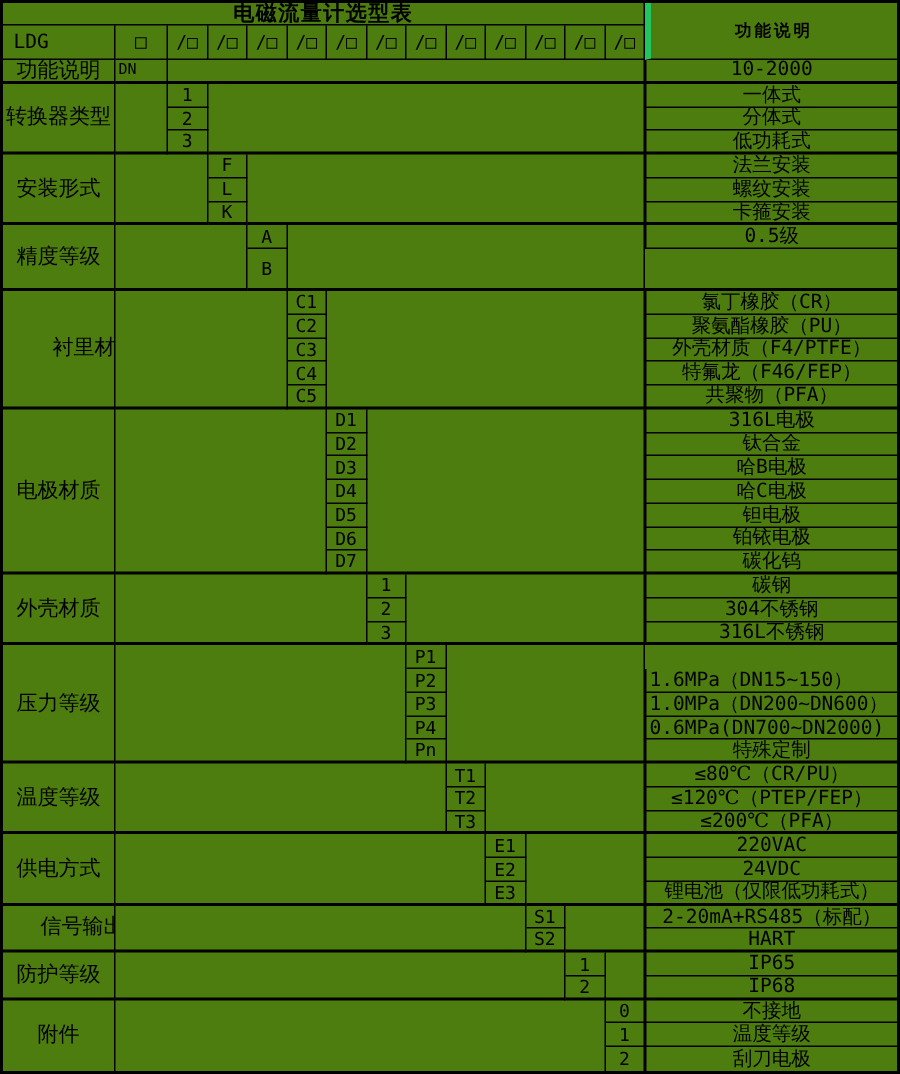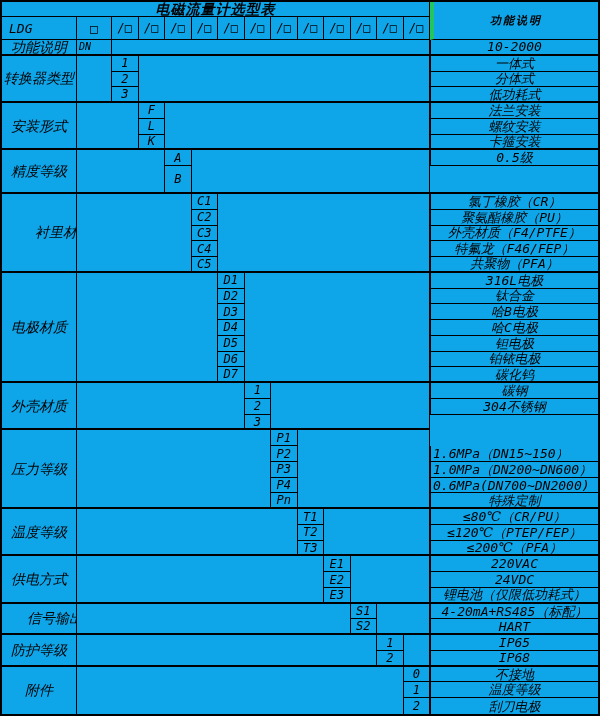--- a/index.html
+++ b/index.html
@@ -4,22 +4,21 @@
 <style>
   * { margin:0; padding:0; box-sizing:border-box; }
   html,body { background:#fff; }
   body { font-family:"DejaVu Sans Mono","DejaVu Serif",serif; color:#000; }
   #grid{
     width:600px; height:716px;
     display:grid;
     grid-template-columns:75px 35px repeat(12,26.5px) 1fr;
     grid-template-rows:15px 23px repeat(42,1fr);
     border:2px solid #000;
-    background:#0ea5e9;
-    font-style:italic;
+    background:#4d7c0f;
   }
   .c{
     border-right:1px solid #000;
     border-bottom:1px solid #000;
     display:flex; align-items:center; justify-content:center;
     font-size:13px; line-height:1; overflow:hidden; white-space:nowrap;
   }
   .title{ font-weight:bold; font-size:14px; letter-spacing:1px; }
   .fhead{ font-weight:bold; font-size:11px; border-left:4px solid #22c55e; letter-spacing:2px; }
   .ldg{ justify-content:flex-start; padding-left:7px; font-size:13px; }
@@ -116,20 +115,21 @@
     <div class="c code sect-end" style="grid-area: 23 / 7 / 24 / 8;">D7</div>
     <div class="c desc al-center sect-end" style="grid-area: 23 / 15 / 24 / 16;">碳化钨</div>
     <div class="c sect-end" style="grid-area: 17 / 8 / 24 / 15;"></div>
     <div class="c cat sect-end" style="grid-area: 24 / 1 / 27 / 2;">外壳材质</div>
     <div class="c sect-end" style="grid-area: 24 / 2 / 27 / 8;"></div>
     <div class="c code" style="grid-area: 24 / 8 / 25 / 9;">1</div>
     <div class="c desc al-center" style="grid-area: 24 / 15 / 25 / 16;">碳钢</div>
     <div class="c code" style="grid-area: 25 / 8 / 26 / 9;">2</div>
     <div class="c desc al-center" style="grid-area: 25 / 15 / 26 / 16;">304不锈钢</div>
     <div class="c code sect-end" style="grid-area: 26 / 8 / 27 / 9;">3</div>
+    <div class="c desc al-center sect-end" style="grid-area: 26 / 15 / 27 / 16;">316L不锈钢</div>
     <div class="c sect-end" style="grid-area: 24 / 9 / 27 / 15;"></div>
     <div class="c cat sect-end" style="grid-area: 27 / 1 / 32 / 2;">压力等级</div>
     <div class="c sect-end" style="grid-area: 27 / 2 / 32 / 9;"></div>
     <div class="c code" style="grid-area: 27 / 9 / 28 / 10;">P1</div>
     <div class="c code" style="grid-area: 28 / 9 / 29 / 10;">P2</div>
     <div class="c desc al-left" style="grid-area: 28 / 15 / 29 / 16;">1.6MPa（DN15~150）</div>
     <div class="c code" style="grid-area: 29 / 9 / 30 / 10;">P3</div>
     <div class="c desc al-left" style="grid-area: 29 / 15 / 30 / 16;">1.0MPa（DN200~DN600）</div>
     <div class="c code" style="grid-area: 30 / 9 / 31 / 10;">P4</div>
     <div class="c desc al-left" style="grid-area: 30 / 15 / 31 / 16;">0.6MPa(DN700~DN2000)</div>
@@ -150,21 +150,21 @@
     <div class="c code" style="grid-area: 35 / 11 / 36 / 12;">E1</div>
     <div class="c desc al-center" style="grid-area: 35 / 15 / 36 / 16;">220VAC</div>
     <div class="c code" style="grid-area: 36 / 11 / 37 / 12;">E2</div>
     <div class="c desc al-center" style="grid-area: 36 / 15 / 37 / 16;">24VDC</div>
     <div class="c code sect-end" style="grid-area: 37 / 11 / 38 / 12;">E3</div>
     <div class="c desc al-center sect-end" style="grid-area: 37 / 15 / 38 / 16;">锂电池（仅限低功耗式）</div>
     <div class="c sect-end" style="grid-area: 35 / 12 / 38 / 15;"></div>
     <div class="c cat sect-end" style="grid-area: 38 / 1 / 40 / 2; padding-left: 32px;">信号输出</div>
     <div class="c sect-end" style="grid-area: 38 / 2 / 40 / 12;"></div>
     <div class="c code" style="grid-area: 38 / 12 / 39 / 13;">S1</div>
-    <div class="c desc al-center" style="grid-area: 38 / 15 / 39 / 16;">4-20mA+RS485（标配）</div>
+    <div class="c desc al-center" style="grid-area: 38 / 15 / 39 / 16;">2-20mA+RS485（标配）</div>
     <div class="c code sect-end" style="grid-area: 39 / 12 / 40 / 13;">S2</div>
     <div class="c desc al-center sect-end" style="grid-area: 39 / 15 / 40 / 16;">HART</div>
     <div class="c sect-end" style="grid-area: 38 / 13 / 40 / 15;"></div>
     <div class="c cat sect-end" style="grid-area: 40 / 1 / 42 / 2;">防护等级</div>
     <div class="c sect-end" style="grid-area: 40 / 2 / 42 / 13;"></div>
     <div class="c code" style="grid-area: 40 / 13 / 41 / 14;">1</div>
     <div class="c desc al-center" style="grid-area: 40 / 15 / 41 / 16;">IP65</div>
     <div class="c code sect-end" style="grid-area: 41 / 13 / 42 / 14;">2</div>
     <div class="c desc al-center sect-end" style="grid-area: 41 / 15 / 42 / 16;">IP68</div>
     <div class="c sect-end" style="grid-area: 40 / 14 / 42 / 15;"></div>

